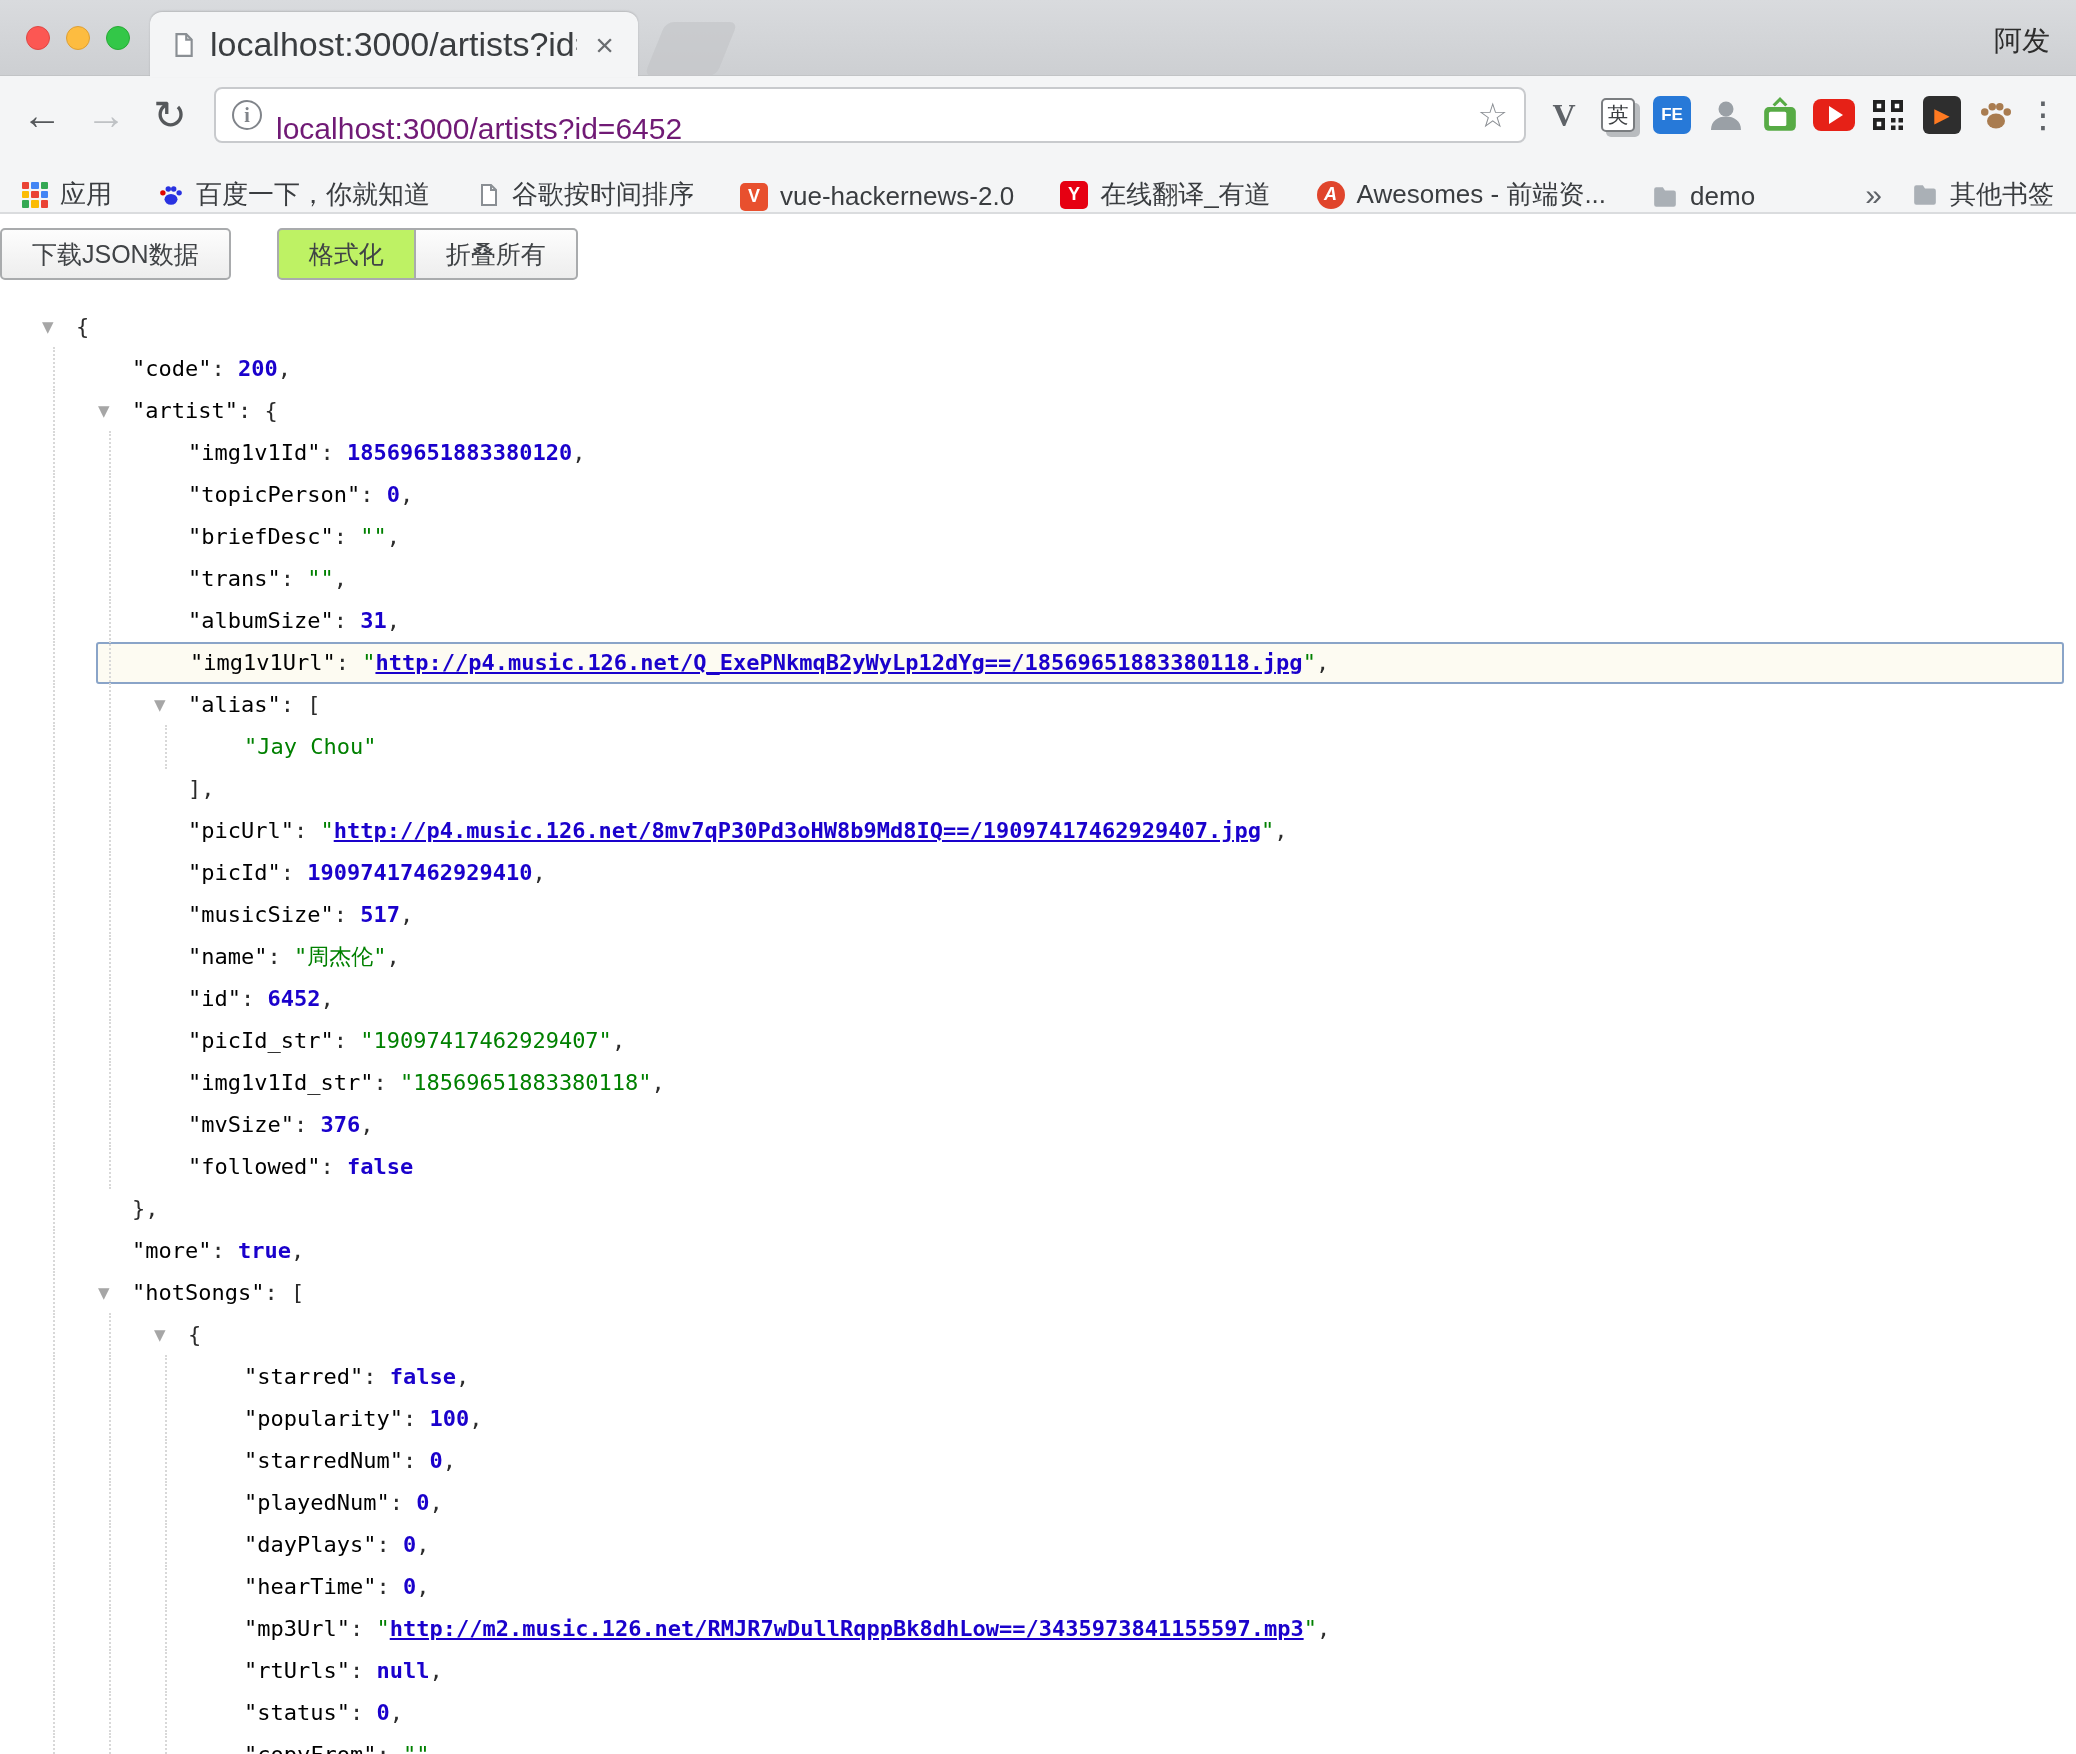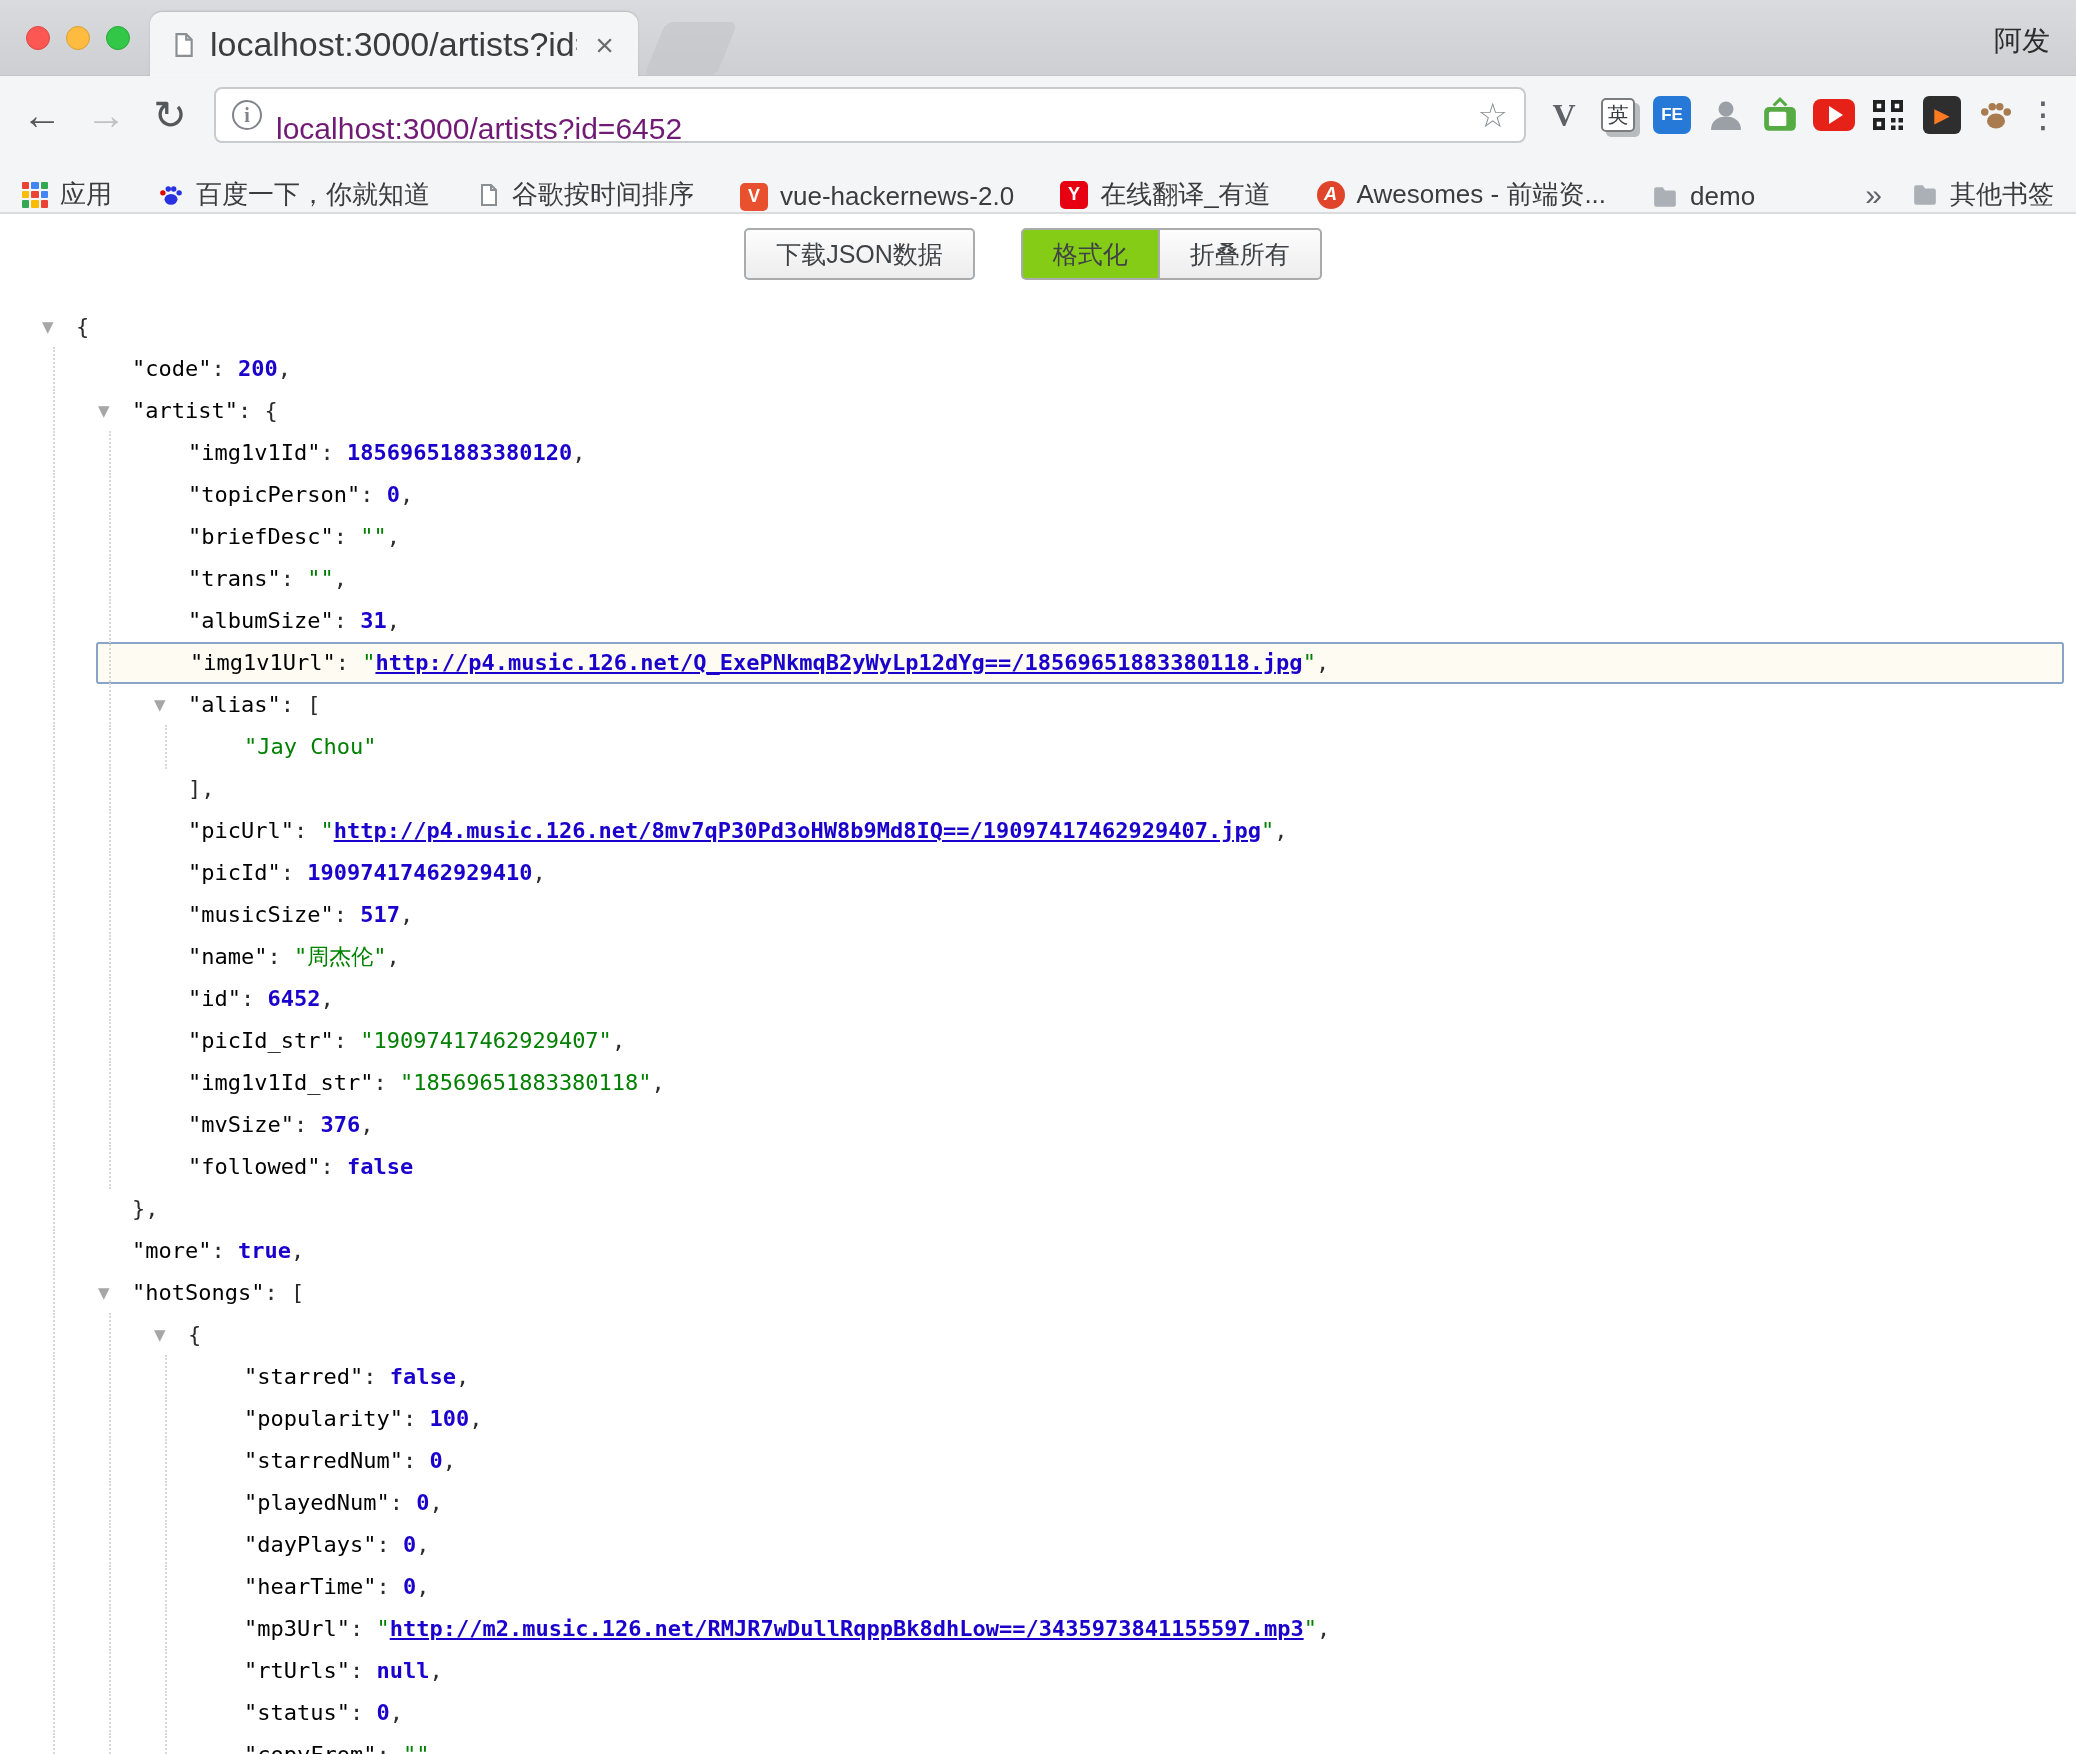--- a/index.html
+++ b/index.html
@@ -100,31 +100,31 @@
   .bm-badge {
     width: 28px; height: 28px; border-radius: 5px; color: #fff; flex: none;
     display: flex; align-items: center; justify-content: center; font-size: 18px; font-weight: bold;
   }
   .badge-vue { background: #e8502e; }
   .badge-youdao { background: #e60012; }
   .badge-awesomes { background: #e0452c; border-radius: 50%; font-style: italic; }
 
   
   .controls {
-    display: flex; justify-content: center; align-items: center;
+    display: flex; justify-content: flex-start; align-items: center;
     gap: 46px; padding: 14px 10px 0 0;
   }
   .btn {
     height: 52px; font-size: 25px; color: #404346;
     background: linear-gradient(#fdfdfd, #ededed);
     border: 2px solid #a9abad; border-radius: 5px;
     padding: 0 30px; display: flex; align-items: center;
   }
   .seg { display: flex; }
-  .seg .btn-first { border-radius: 5px 0 0 5px; background: #84cc16; }
+  .seg .btn-first { border-radius: 5px 0 0 5px; background: #bef264; }
   .seg .btn-second { border-radius: 0 5px 5px 0; border-left: none; }
 
   
   .json-tree {
     padding: 26px 10px 0 40px;
     font-family: "DejaVu Sans Mono", "Liberation Mono", monospace;
     font-size: 22px;
   }
   .json-line { display: flex; height: 42px; line-height: 42px; }
   .ind { width: 56px; flex: none; position: relative; }

